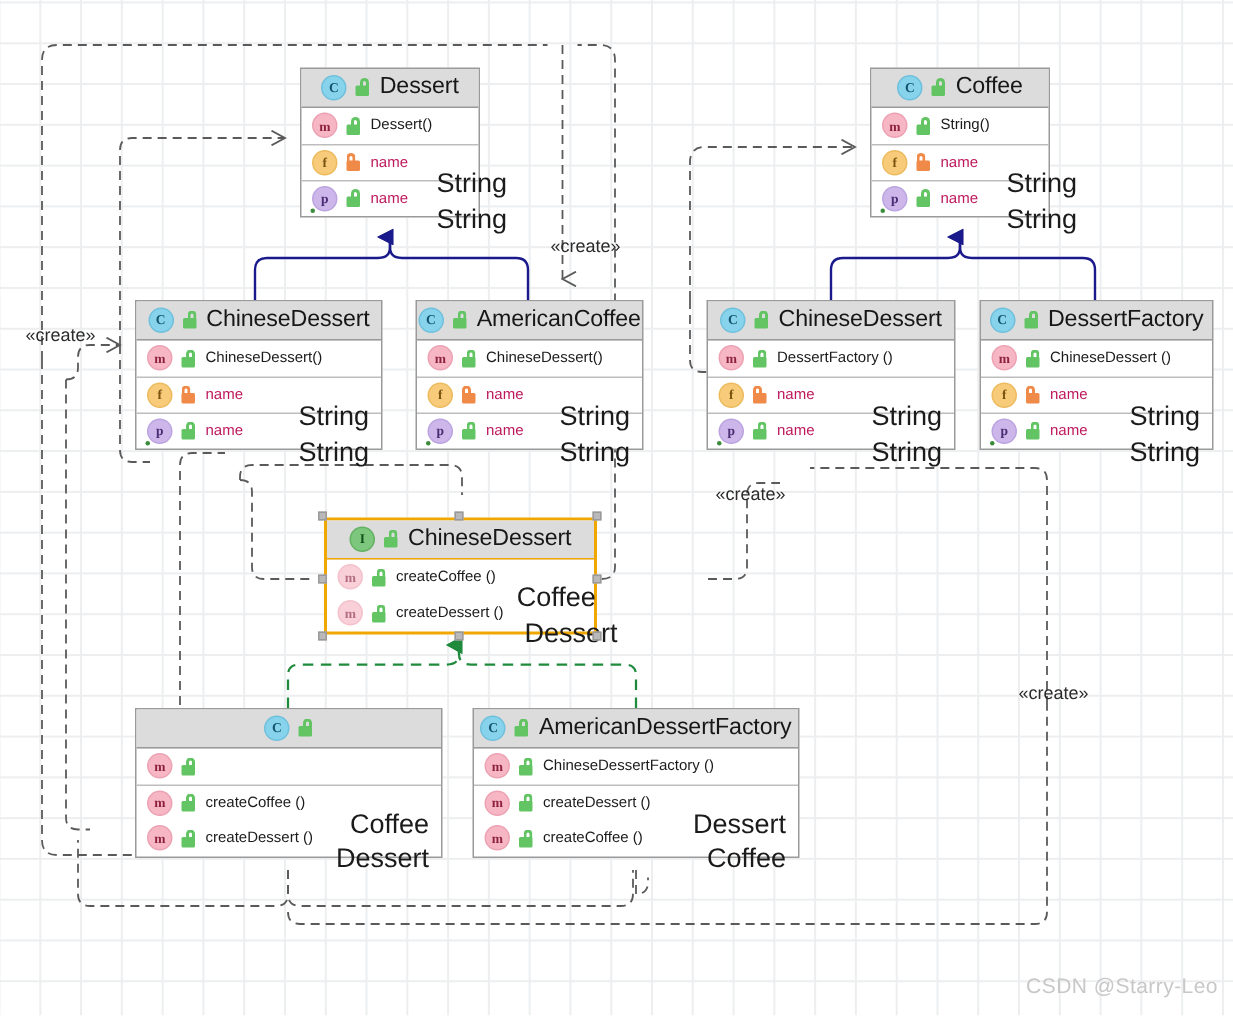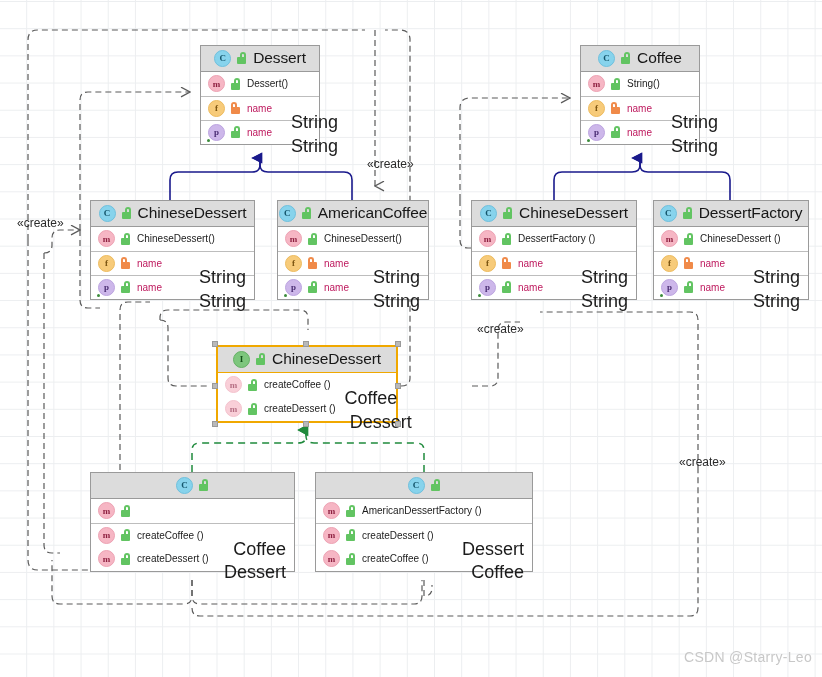--- a/index.html
+++ b/index.html
@@ -555,30 +555,31 @@
 
   <div class="node" style="left:315px;top:472px;width:218px;">
     <div class="hdr">
       <span class="kwrap">
           <span class="kic kic-c">C</span>
         </span>
       <span class="vis pub">
           <i class="shack"></i>
           <i class="body"></i>
         </span>
-    </div>
-    <div class="row">
-      <span class="kwrap">
-          <span class="kic kic-m">m</span>
-        </span>
-      <span class="vis pub">
-          <i class="shack"></i>
-          <i class="body"></i>
-        </span>
-      <span class="mname">AmericanDessertFactory ()</span>
+      <span class="title">AmericanDessertFactory</span>
+    </div>
+    <div class="row">
+      <span class="kwrap">
+          <span class="kic kic-m">m</span>
+        </span>
+      <span class="vis pub">
+          <i class="shack"></i>
+          <i class="body"></i>
+        </span>
+      <span class="mname">ChineseDessertFactory ()</span>
     </div>
     <div class="row sep">
       <span class="kwrap">
           <span class="kic kic-m">m</span>
         </span>
       <span class="vis pub">
           <i class="shack"></i>
           <i class="body"></i>
         </span>
       <span class="mname">createDessert ()</span>

